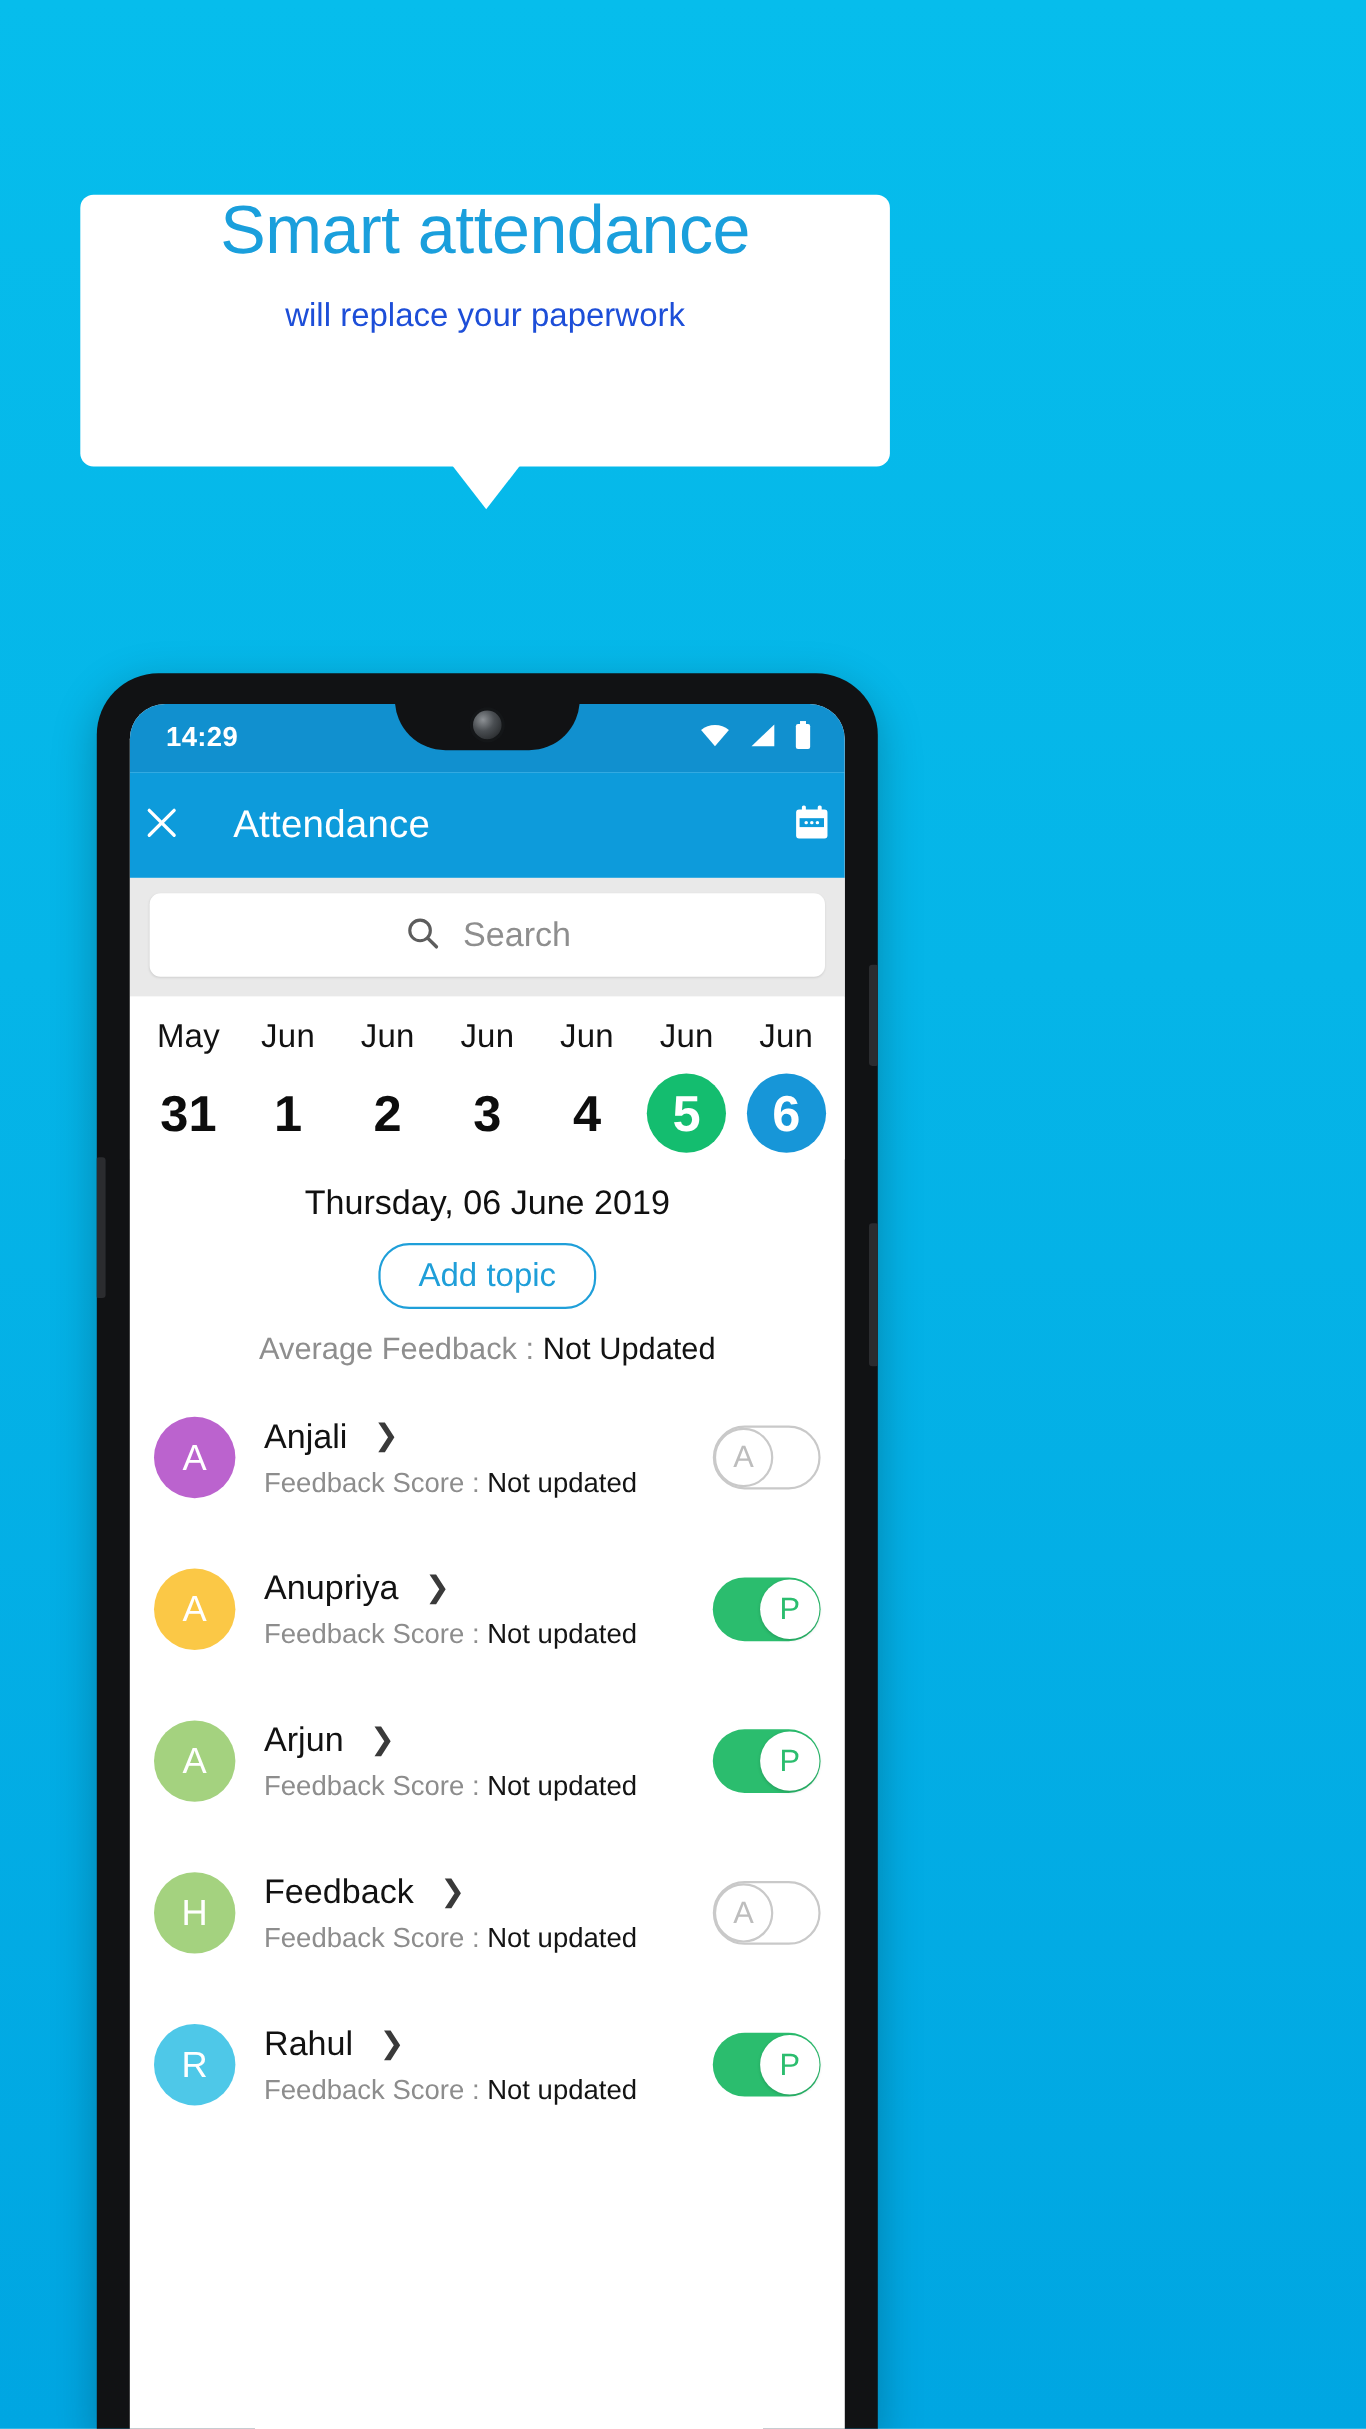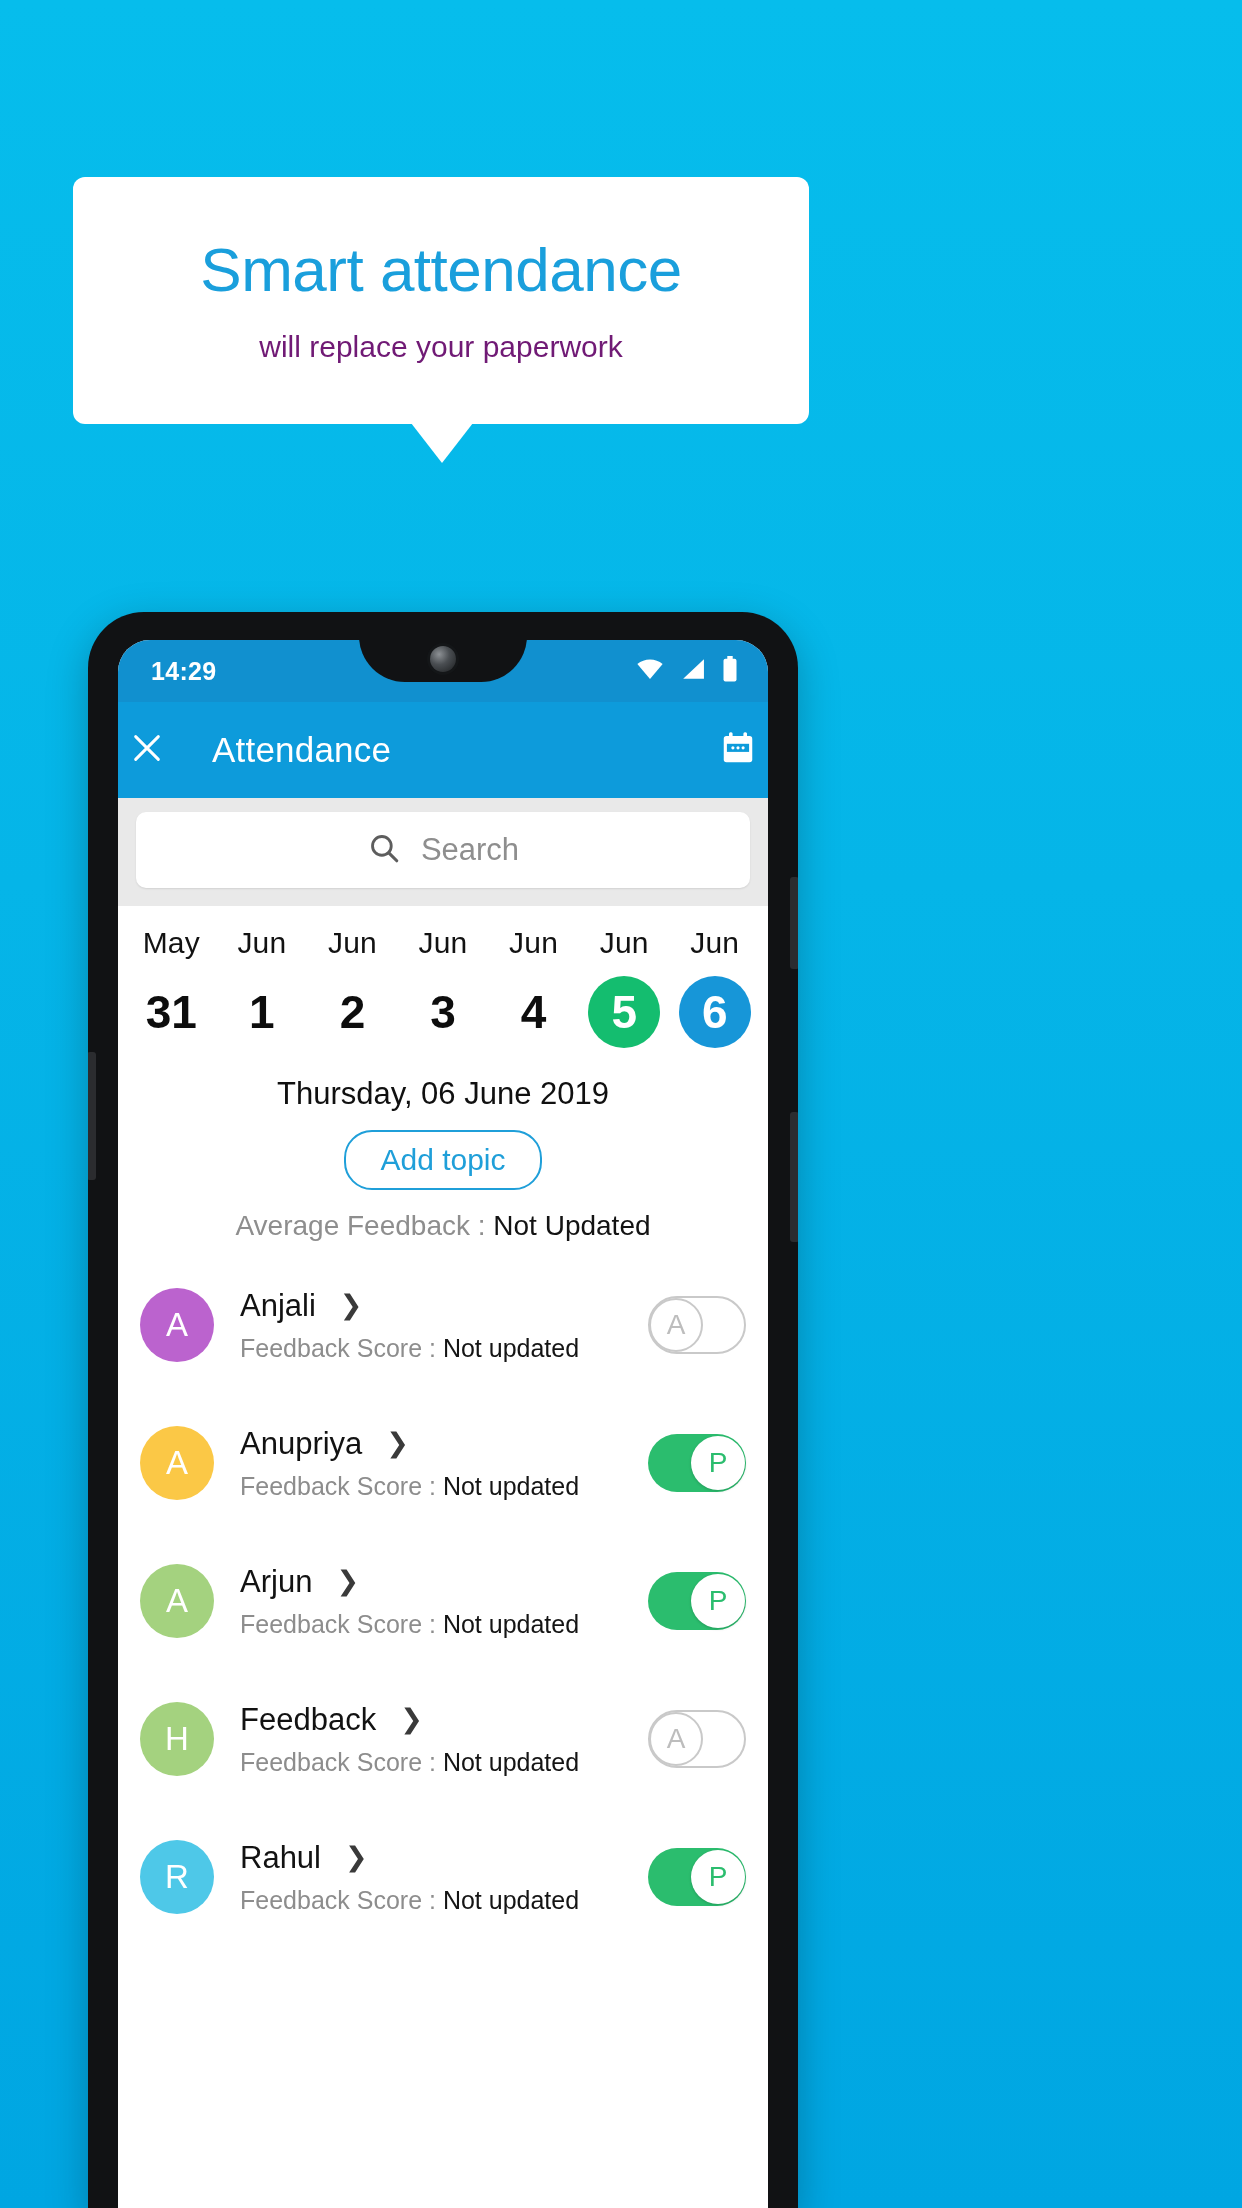--- a/index.html
+++ b/index.html
@@ -12,33 +12,33 @@
   }
 
   
   .promo-card{
     position:absolute;
     left:73px; top:177px;
     width:736px; height:247px;
     background:#ffffff;
     border-radius:12px;
     display:flex; flex-direction:column;
-    align-items:center; justify-content:center;
+    align-items:center; 
   }
   .promo-title{
     font-size:62px;
     color:#1a9fdc;
     font-weight:400;
     letter-spacing:-0.5px;
     line-height:1.05;
   }
   .promo-sub{
     margin-top:28px;
     font-size:30px;
-    color:#701a75;
+    color:#1d4ed8;
     font-weight:400;
   }
   .promo-tail{
     position:absolute;
     left:411px; top:423px;
     width:0; height:0;
     border-left:31px solid transparent;
     border-right:31px solid transparent;
     border-top:40px solid #ffffff;
   }

